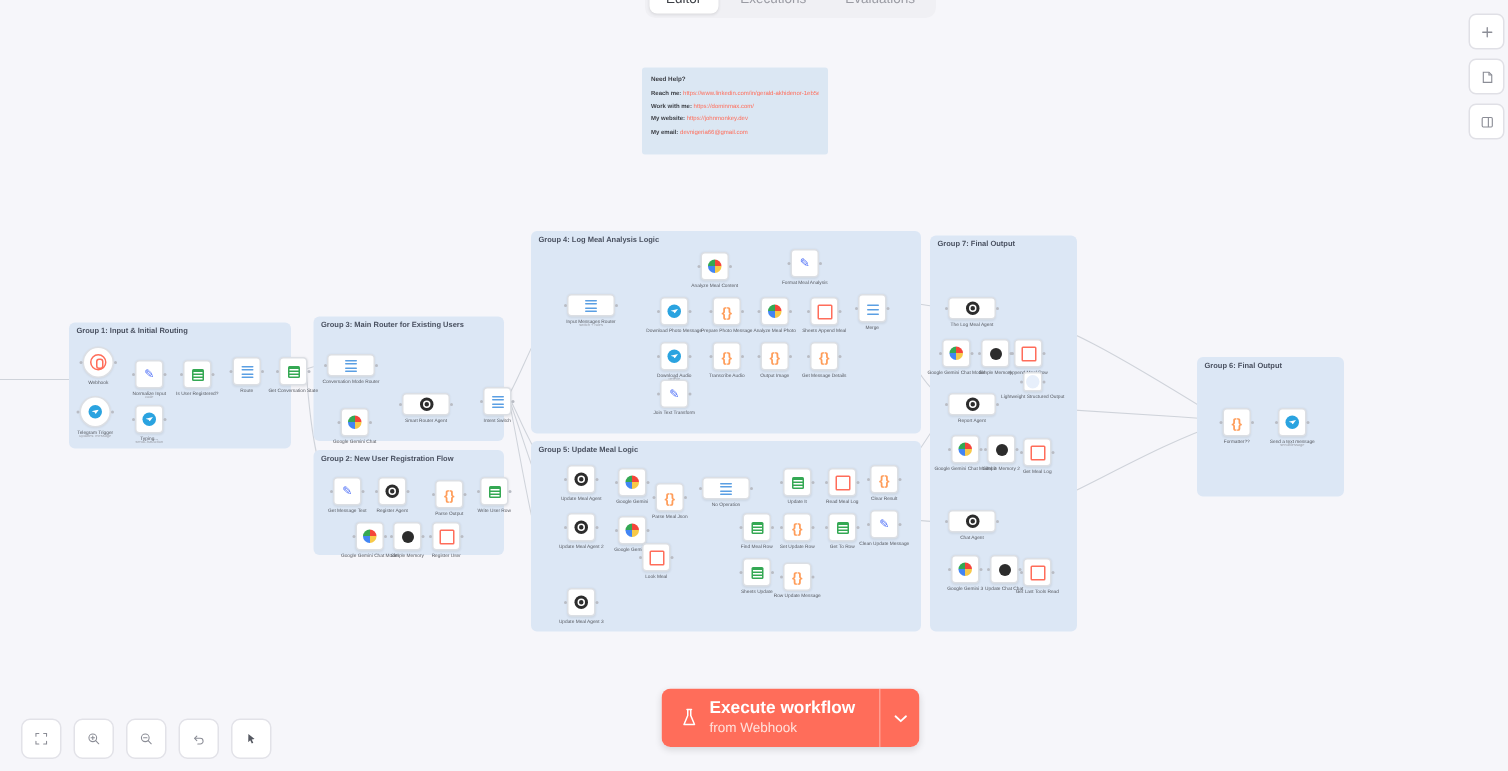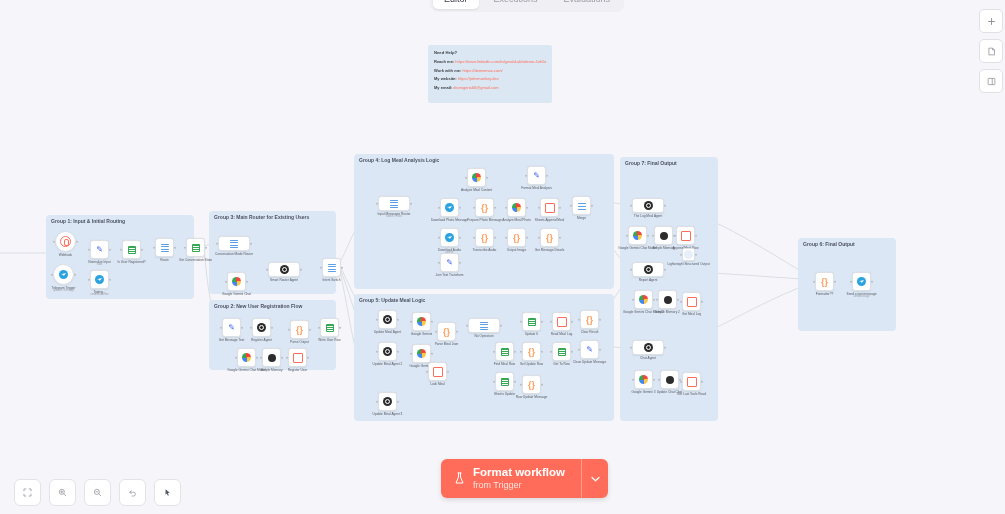--- a/index.html
+++ b/index.html
@@ -675,22 +675,22 @@
         </svg>
     </div>
   </div>
 
   <div class="exec">
     <div class="exec-main">
       <svg width="11" height="13" viewBox="0 0 11 13">
         <path d="M4 1h3M4.5 1v4L2 11h7L6.5 5V1" fill="none" stroke="#ffffff" stroke-width="1" stroke-linecap="round" stroke-linejoin="round"></path>
         </svg>
       <div class="exec-txt">
-        <span class="exec-t1">Format workflow</span>
-        <span class="exec-t2">from Trigger</span>
+        <span class="exec-t1">Execute workflow</span>
+        <span class="exec-t2">from Webhook</span>
       </div>
     </div>
     <div class="exec-drop">
       <svg width="9" height="6" viewBox="0 0 9 6">
         <path d="M1 1.5L4.5 4.8 8 1.5" fill="none" stroke="#fff" stroke-width="1.2" stroke-linecap="round" stroke-linejoin="round"></path>
         </svg>
     </div>
   </div>
 
 </div>

